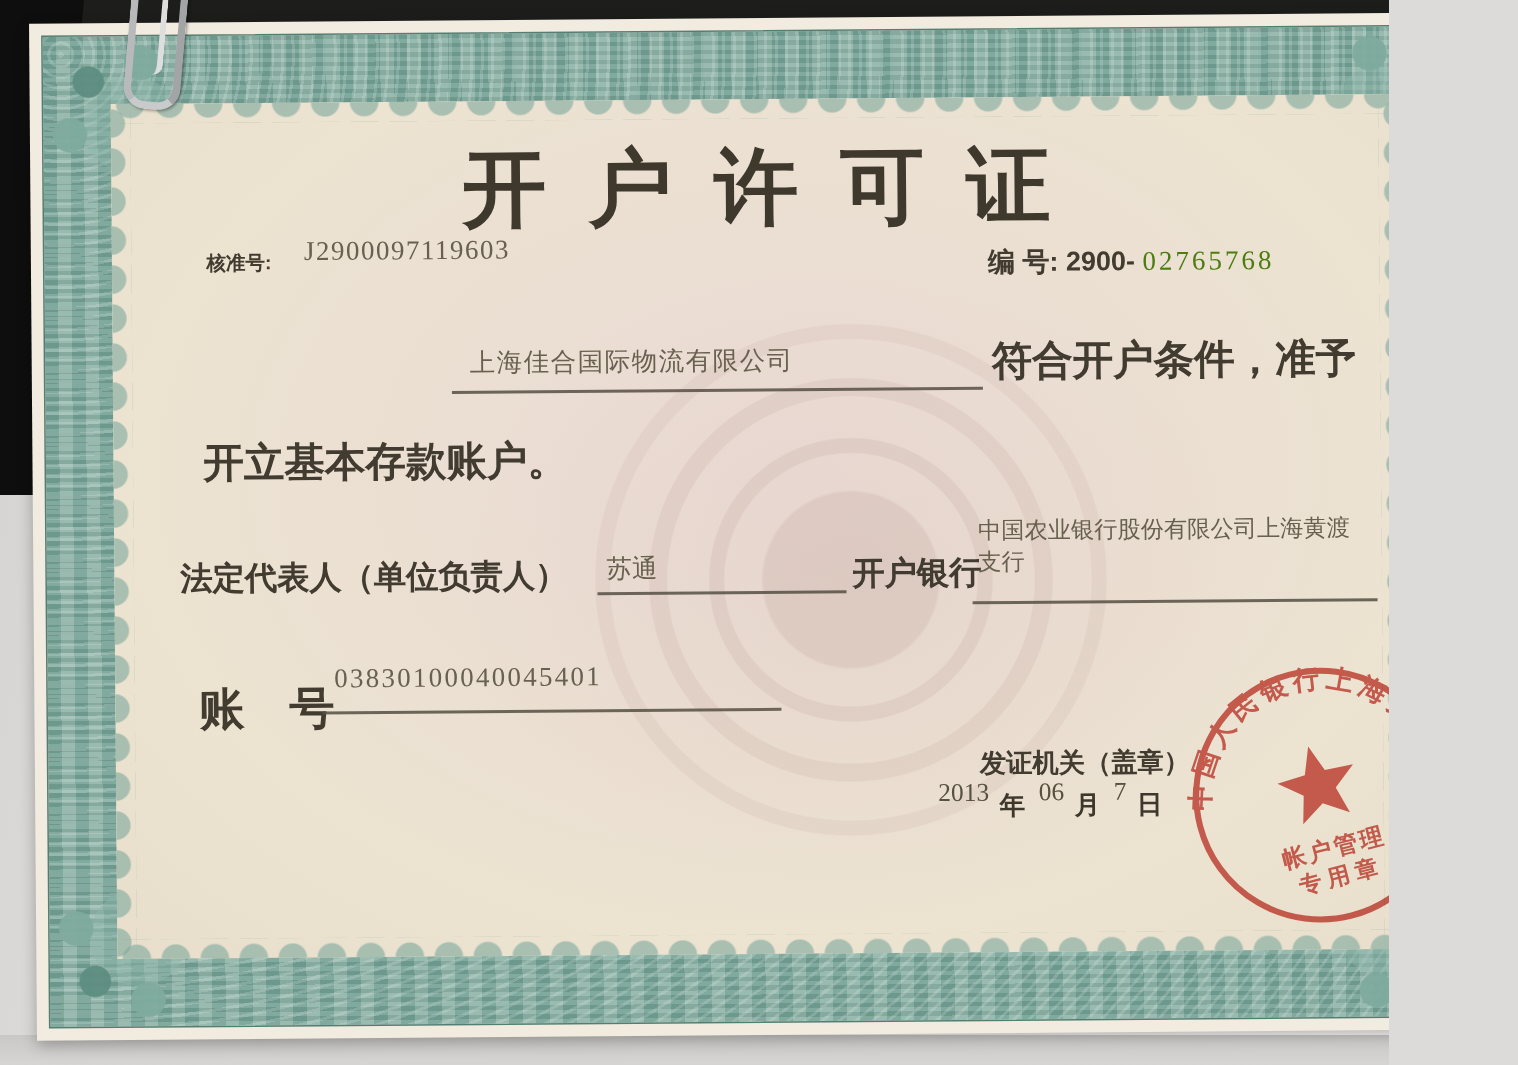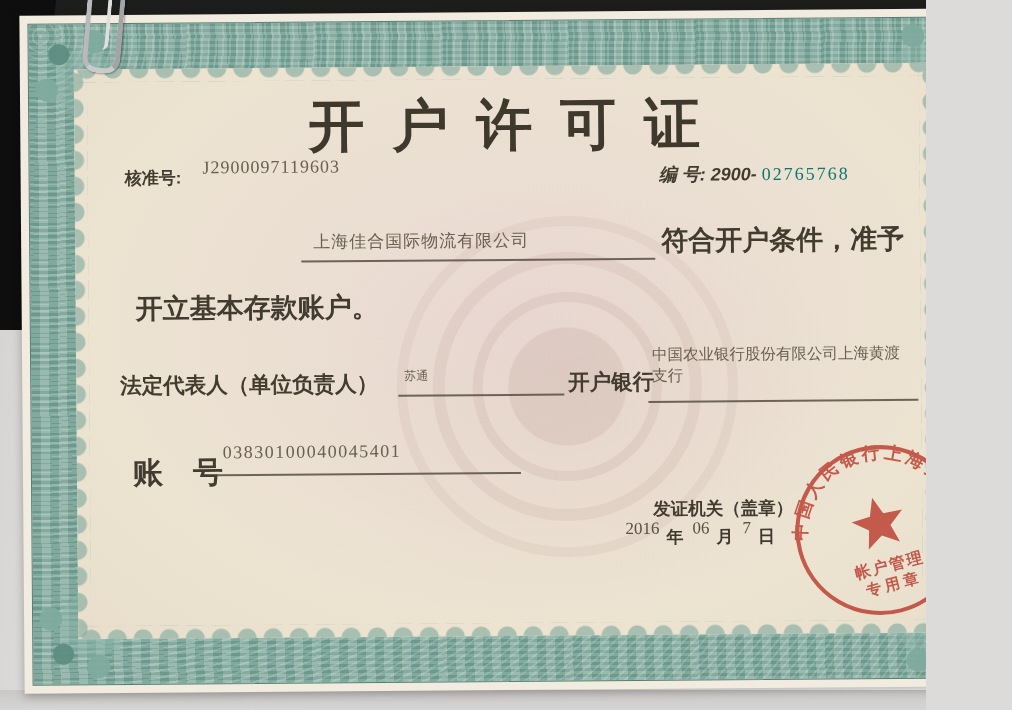--- a/index.html
+++ b/index.html
@@ -92,49 +92,49 @@
     <div class="paper">
       <div class="wm-center"></div>
     </div>
     <div class="lace t"></div>
     <div class="lace b"></div>
     <div class="lace l"></div>
     <div class="lace r"></div>
 
     <div class="title">开户许可证</div>
 
-    <div class="abs lbl" style="left:104px;top:152px;font-size:17px;">核准号:</div>
+    <div class="abs lbl" style="left:117px;top:152px;font-size:13px;">核准号:</div>
     <div class="abs val" style="left:182px;top:143px;font-size:18px;letter-spacing:1px;">J2900097119603</div>
 
     <div class="abs" style="left:638px;top:152px;font-size:18px;">
-      <span class="lbl" style="font-weight:bold;font-style:italic;">编 号: 2900-</span>
-      <span class="val" style="color:#0f766e;letter-spacing:2px;">02765768</span>
+      <span class="lbl" style="font-weight:bold;">编 号: 2900-</span>
+      <span class="val" style="color:#4d7c0f;letter-spacing:2px;">02765768</span>
     </div>
 
     <div class="abs val" style="left:292px;top:217px;font-size:17px;letter-spacing:1px;">上海佳合国际物流有限公司</div>
     <div class="uline" style="left:280px;top:247px;width:354px;"></div>
     <div class="abs lbl big" style="left:640px;top:212px;">符合开户条件，准予</div>
 
     <div class="abs lbl big" style="left:114px;top:276px;">开立基本存款账户。</div>
 
     <div class="abs lbl" style="left:98px;top:356px;font-size:21.5px;">法定代表人（单位负责人）</div>
-    <div class="abs val" style="left:382px;top:355px;font-size:12px;font-family:Liberation Mono, monospace;">苏通</div>
+    <div class="abs val" style="left:382px;top:355px;font-size:17px;font-family:Liberation Mono, monospace;">苏通</div>
     <div class="uline" style="left:376px;top:382px;width:166px;"></div>
 
     <div class="abs lbl" style="left:546px;top:356px;font-size:21.5px;">开户银行</div>
     <div class="abs val bank-val" style="left:630px;top:334px;">中国农业银行股份有限公司上海黄渡支行</div>
     <div class="uline" style="left:626px;top:390px;width:270px;"></div>
 
     <div class="abs lbl" style="left:110px;top:438px;font-size:30px;">账　号</div>
     <div class="abs val" style="left:200px;top:428px;font-size:18px;letter-spacing:1.5px;">03830100040045401</div>
     <div class="uline" style="left:192px;top:460px;width:306px;"></div>
 
     <div class="abs lbl" style="left:630px;top:486px;font-size:17.5px;">发证机关（盖章）</div>
     <div class="abs date-row" style="left:602px;top:512px;">
-      <span class="date-num">2016</span>
+      <span class="date-num">2013</span>
       <span class="date-unit">年</span>
       <span class="date-num">06</span>
       <span class="date-unit">月</span>
       <span class="date-num">7</span>
       <span class="date-unit">日</span>
     </div>
 
     <svg class="seal" viewBox="0 0 176 176">
       <circle cx="88" cy="88" r="82" fill="none" stroke="#d0544a" stroke-width="4"></circle>
       <path id="sealArc" d="M 19 118 A 74 74 0 1 1 157 118" fill="none"></path>

